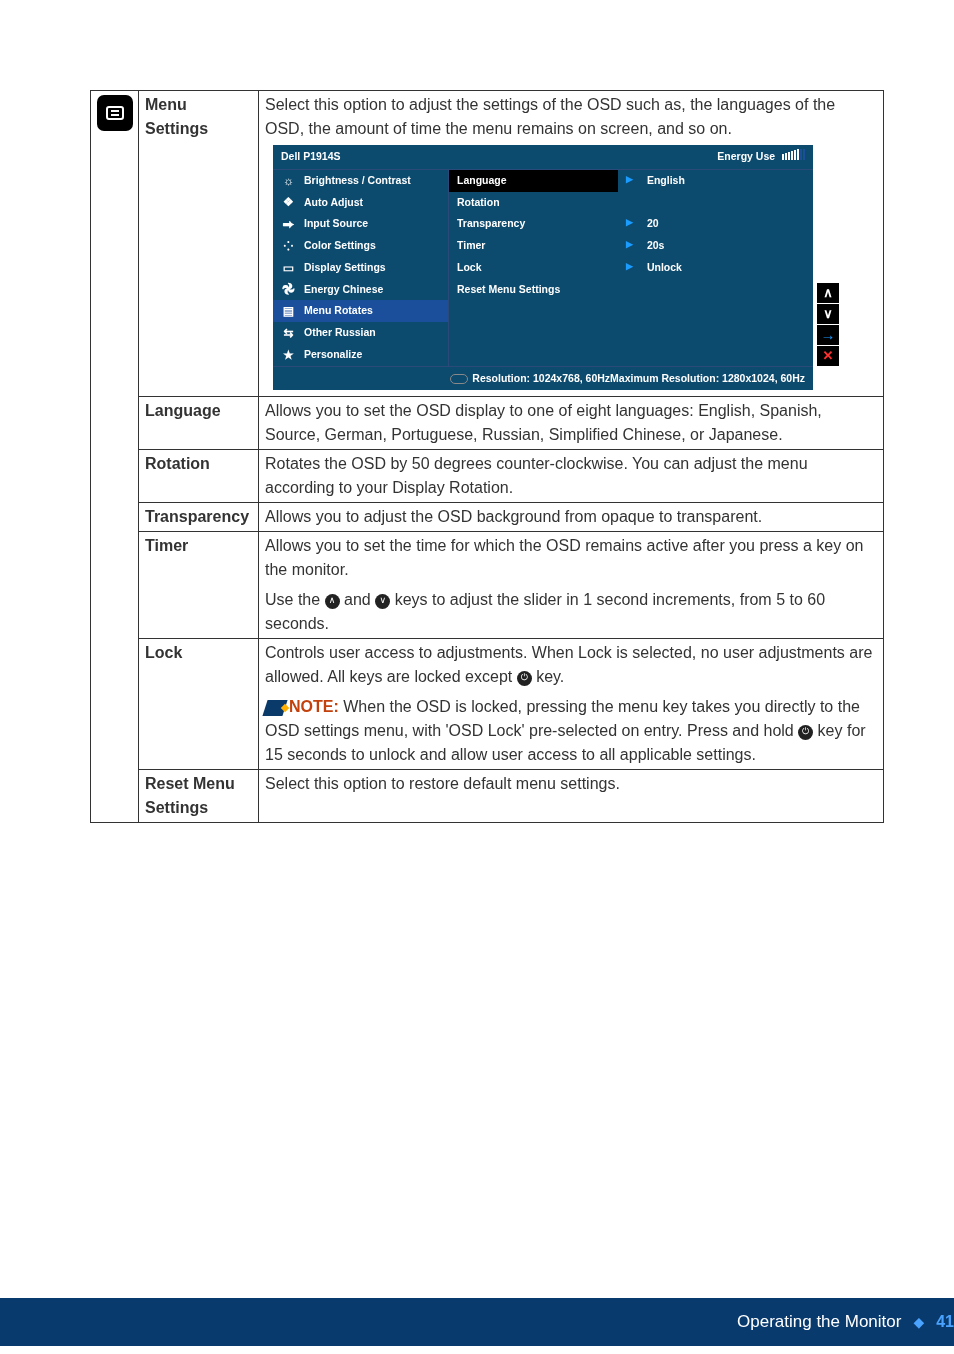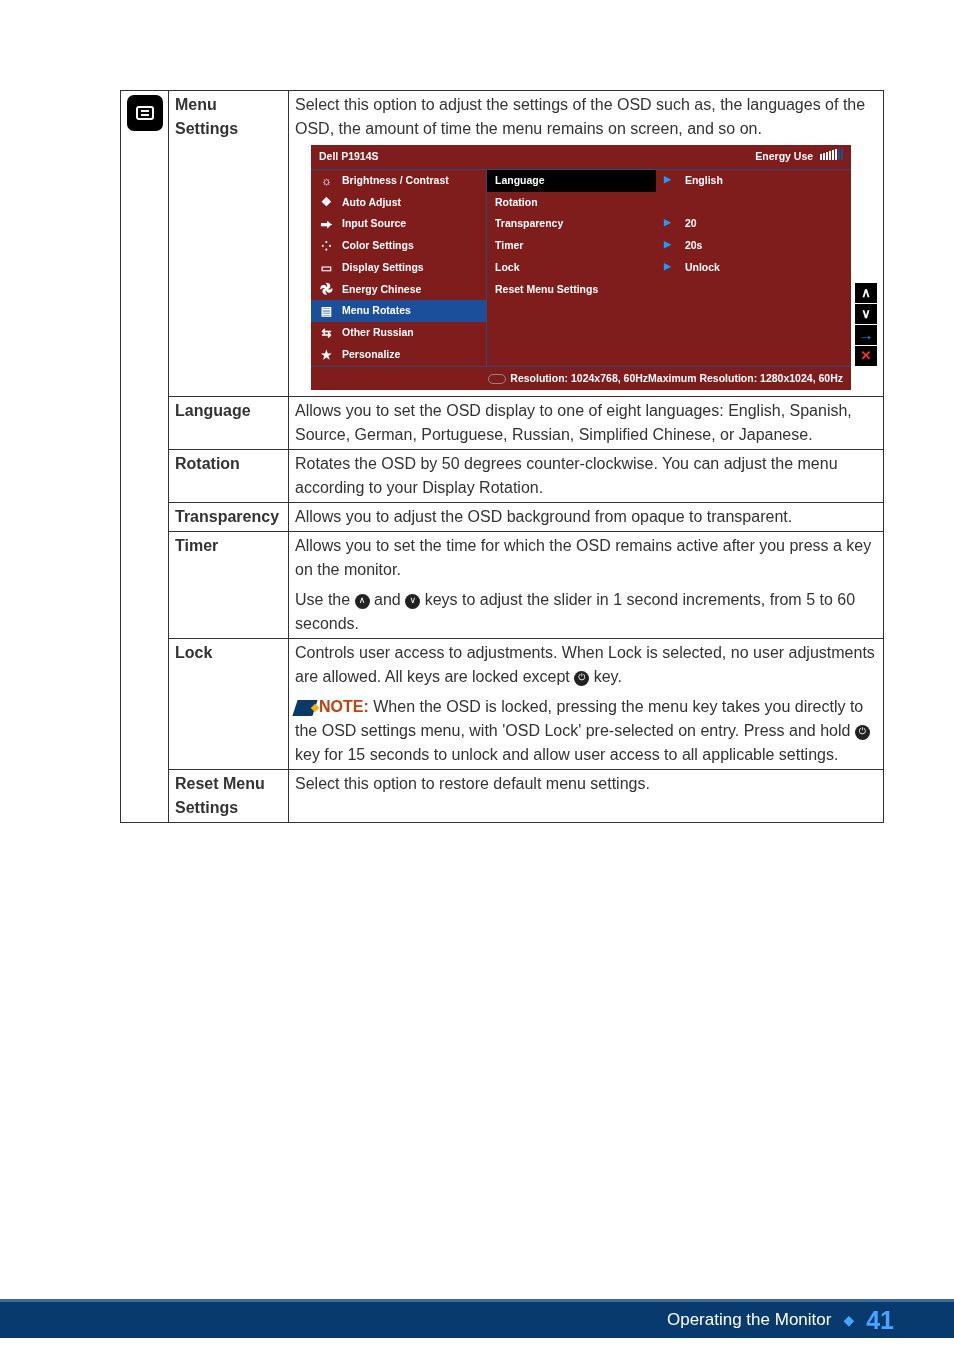--- a/index.html
+++ b/index.html
@@ -5,21 +5,21 @@
   * { box-sizing: border-box; margin: 0; padding: 0; }
   body {
     font-family: "Segoe UI", Arial, sans-serif;
     background: #fff;
     width: 954px;
     height: 1354px;
     position: relative;
     color: #333;
   }
   .page {
-    padding: 90px 70px 0 120px;
+    padding: 90px 70px 0 90px;
   }
   .main-table {
     border-collapse: collapse;
     width: 100%;
     font-size: 16px;
     line-height: 1.5;
   }
   .main-table td {
     border: 1px solid #333;
     vertical-align: top;
@@ -41,25 +41,25 @@
     border: 2.5px solid #fff;
     border-radius: 3px;
     position: relative;
   }
   .big-icon span::before, .big-icon span::after {
     content:""; position:absolute; background:#fff; height:2px; left:3px; right:3px;
   }
   .big-icon span::before { top:2px; }
   .big-icon span::after { top:6px; }
   .osd {
-    background: #7f1d1d;
+    background: #0c4a6e;
     color: #fff;
     font-size: 10.5px;
     width: 540px;
-    margin: 4px 0 4px 16px;
+    margin: 4px 0 4px 8px;
     position: relative;
   }
   .osd-top {
     display:flex; justify-content: space-between;
     padding: 4px 8px; font-weight: bold;
   }
   .osd-top .bar {
     display:inline-flex; gap:1px; align-items:flex-end; margin-left:4px;
   }
   .osd-top .bar i { width:2px; background:#fff;}
@@ -131,27 +131,27 @@
     display:inline-block; width:20px; height:16px;
     background:#0a3a6a; vertical-align:middle;
     transform: skewX(-18deg);
     margin-right:4px; position:relative;
   }
   .note-icon::after{
     content:""; position:absolute; right:-3px; top:5px;
     width:6px; height:6px; background:#ffb000; transform:skewX(18deg) rotate(45deg);
   }
   .footer {
-    position:absolute; left:0; right:0; bottom:16px;
-    height:36px; background:#083a6e; color:#fff;
+    position:absolute; left:0; right:0; bottom:8px;
+    height:48px; background:#083a6e; color:#fff;
     display:flex; align-items:center; justify-content:flex-end;
-    padding-right:60px; font-size:17px;
+    font-size:17px;
   }
   .footer .dia { color:#4aa3ff; margin:0 12px; font-size:14px;}
-  .footer .pg { color:#4aa3ff; font-weight:bold; font-size:25px;}
+  .footer .pg { color:#4aa3ff; font-weight:bold; font-size:16px;}
   .footer-topline { position:absolute; left:0; right:0; bottom:52px; height:3px; background:#3a6aa0;}
   b { font-weight:bold; color:#c2410c;}
 </style>
 </head>
 <body>
 
 <div class="page">
 <table class="main-table">
 
   <tbody>

